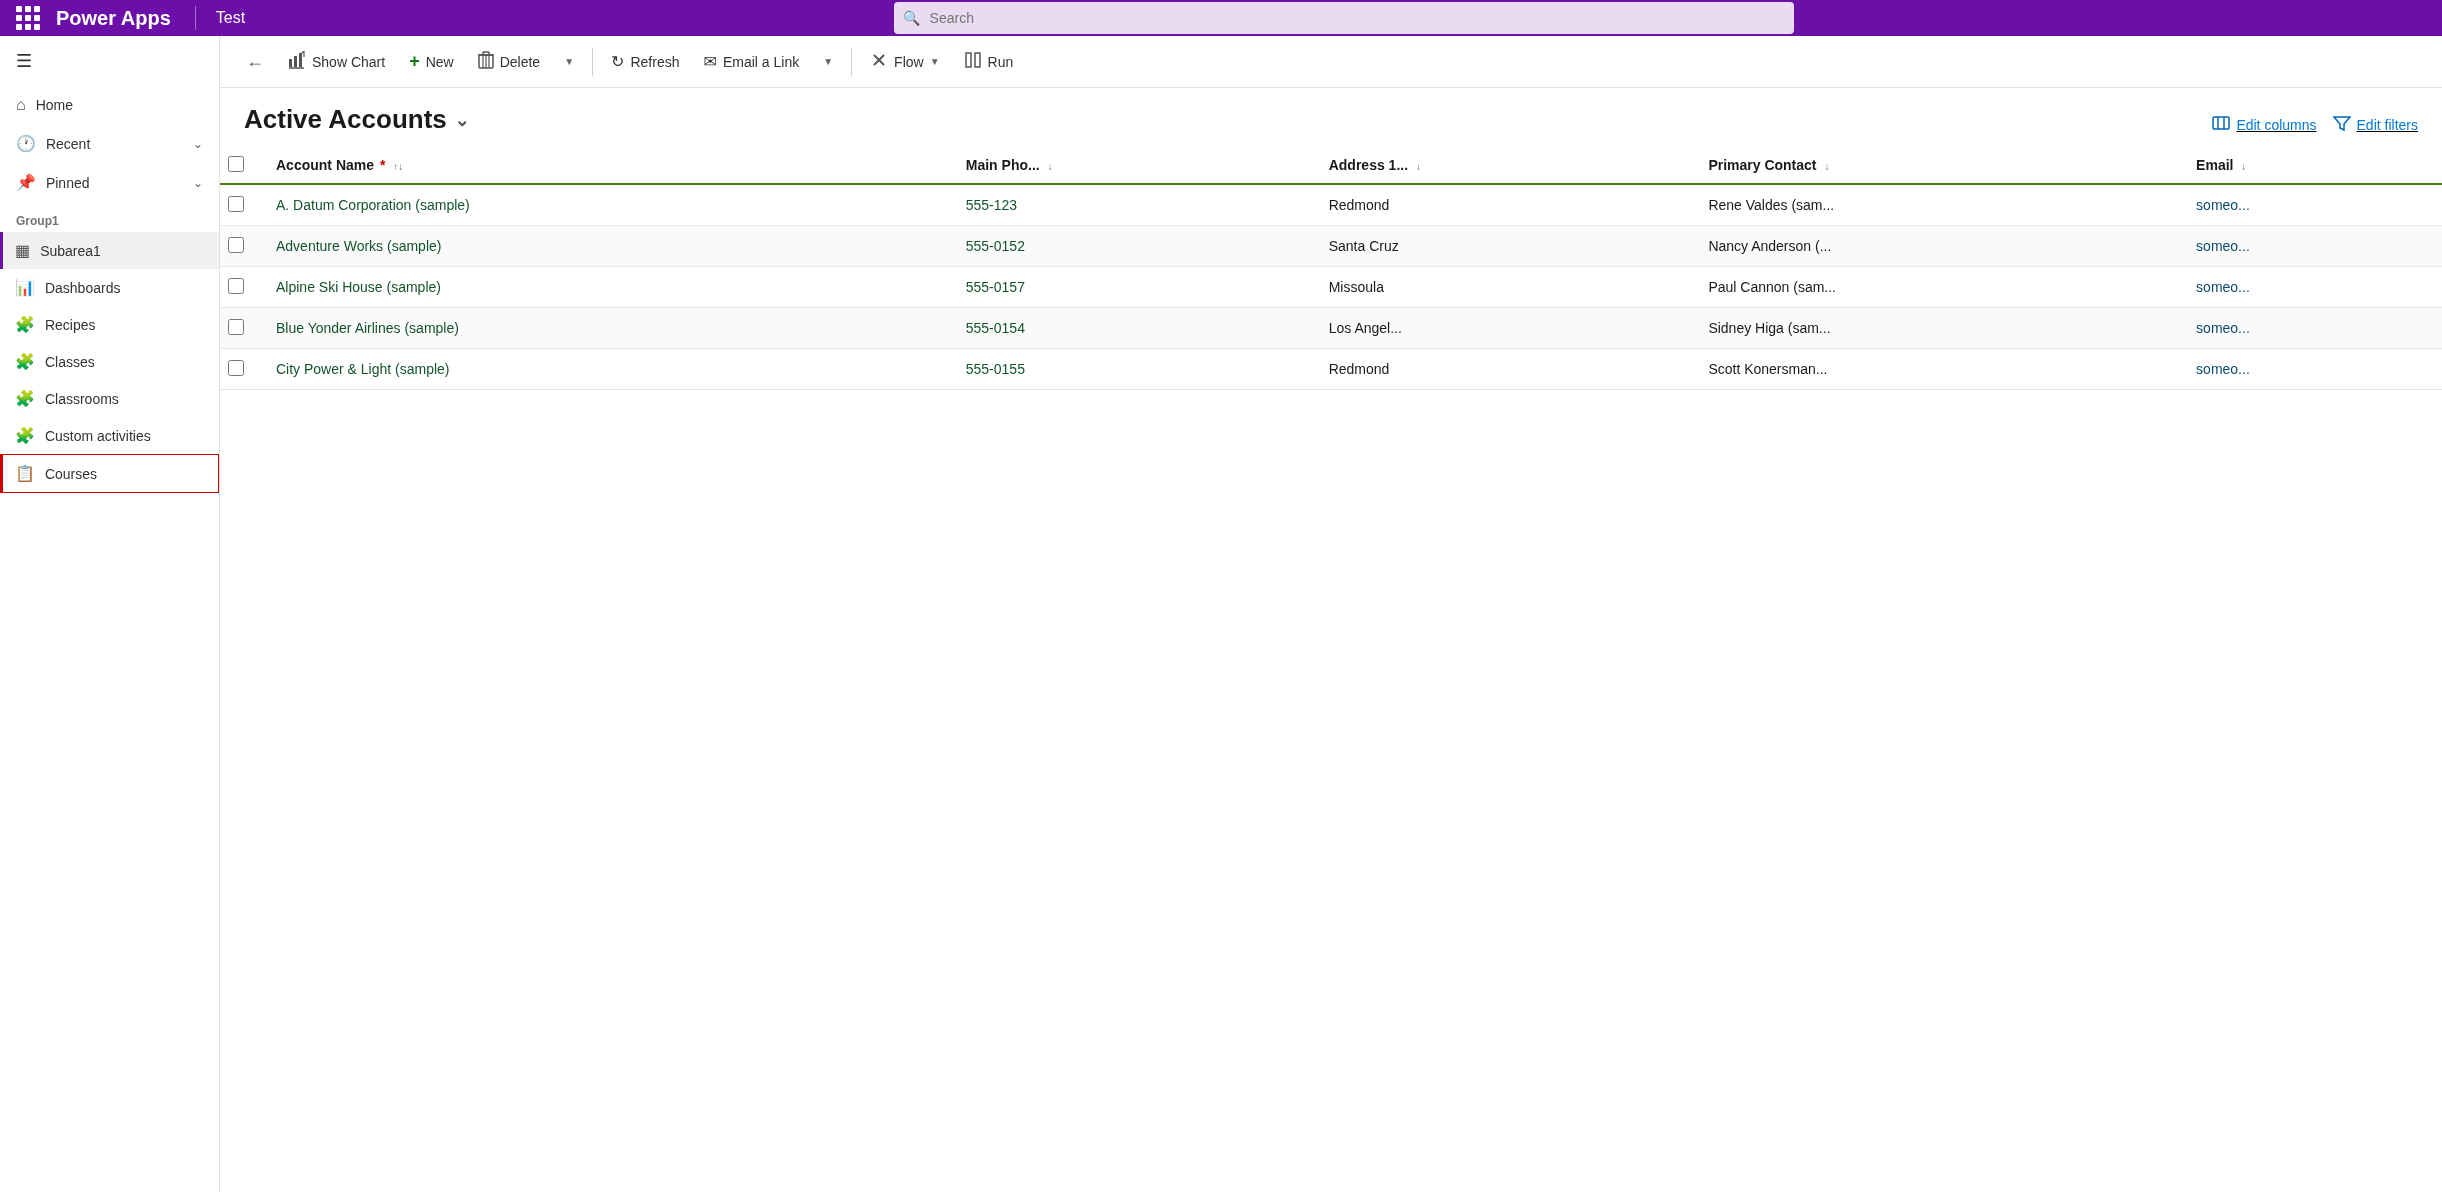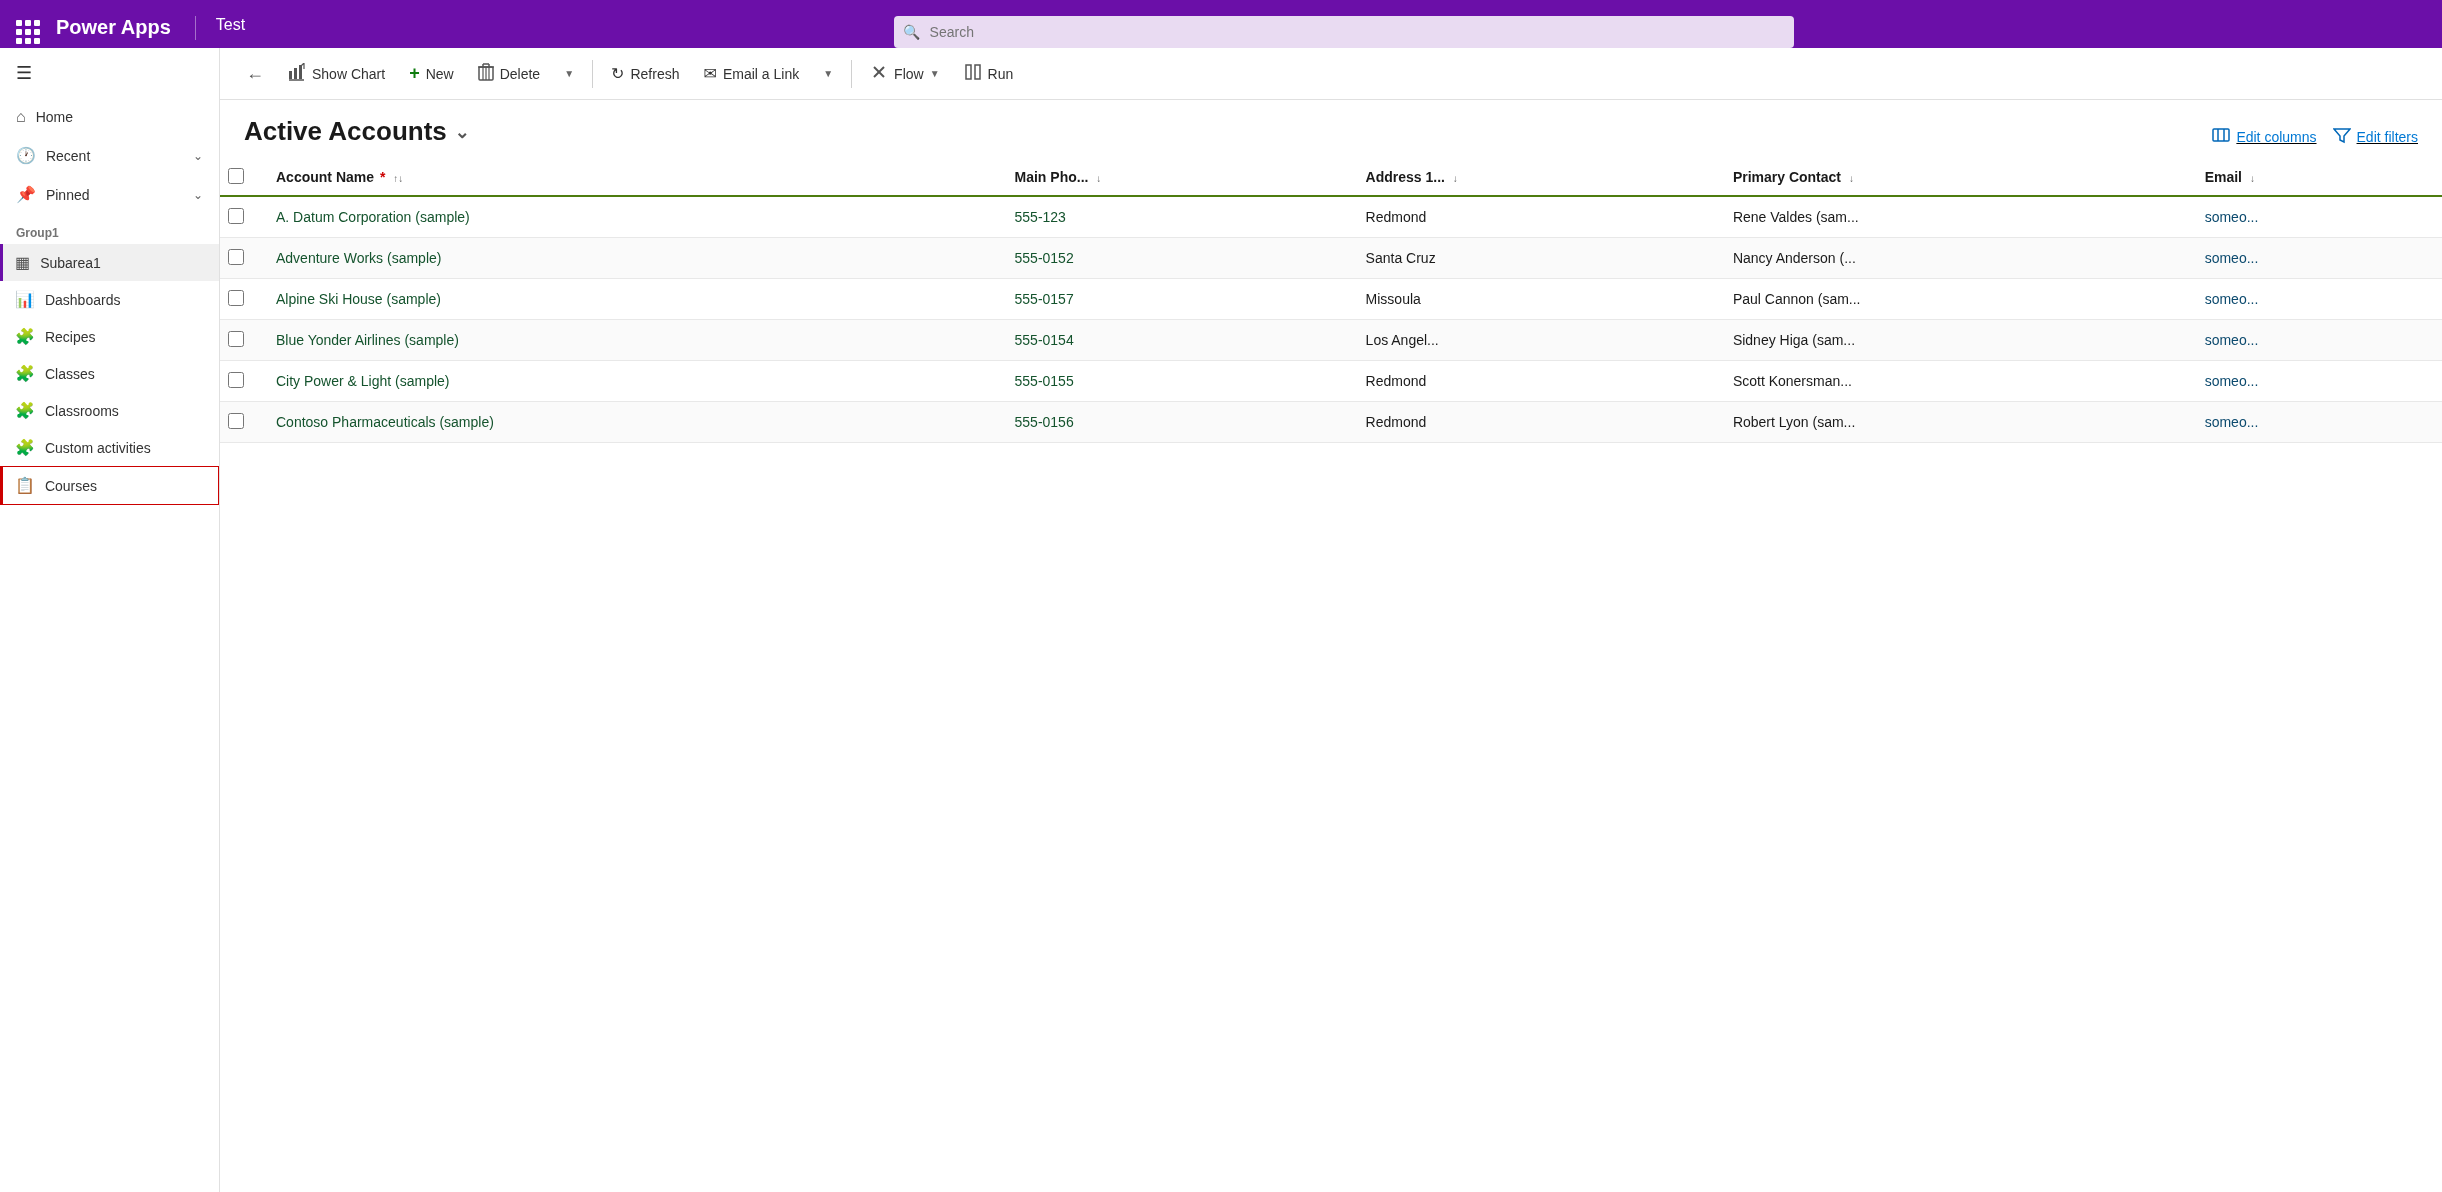--- a/index.html
+++ b/index.html
@@ -2,22 +2,22 @@
 <html><head>
   <meta charset="utf-8">
   <style>
     * { box-sizing: border-box; margin: 0; padding: 0; }
     body { font-family: 'Segoe UI', sans-serif; background: #f3f2f1; height: 100vh; overflow: hidden; display: flex; flex-direction: column; }
 
     
     .top-bar {
       background: #6b0fa8;
       display: flex;
-      align-items: flex-start;
-      height: 48px;
+      align-items: center;
+      height: 36px;
       padding: 16px 12px;
       gap: 12px;
       flex-shrink: 0;
     }
     .top-bar-grid-icon {
       color: white;
       font-size: 18px;
       cursor: pointer;
       display: grid;
       grid-template-columns: repeat(3,6px);
@@ -571,34 +571,18 @@
       </td>
       <td>
         <span class="cell-link">555-0155</span>
       </td>
       <td>Redmond</td>
       <td>Scott Konersman...</td>
       <td>
         <span class="cell-email">someo...</span>
       </td>
     </tr>
-            <tr>
-      <td class="checkbox-col">
-        <input type="checkbox" class="row-checkbox" style="">
-      </td>
-      <td>
-        <span class="cell-link">Contoso Pharmaceuticals (sample)</span>
-      </td>
-      <td>
-        <span class="cell-link">555-0156</span>
-      </td>
-      <td>Redmond</td>
-      <td>Robert Lyon (sam...</td>
-      <td>
-        <span class="cell-email">someo...</span>
-      </td>
-    </tr>
           </tbody>
       </table>
     </div>
 
   </div>
 </div>
 
 </body></html>

